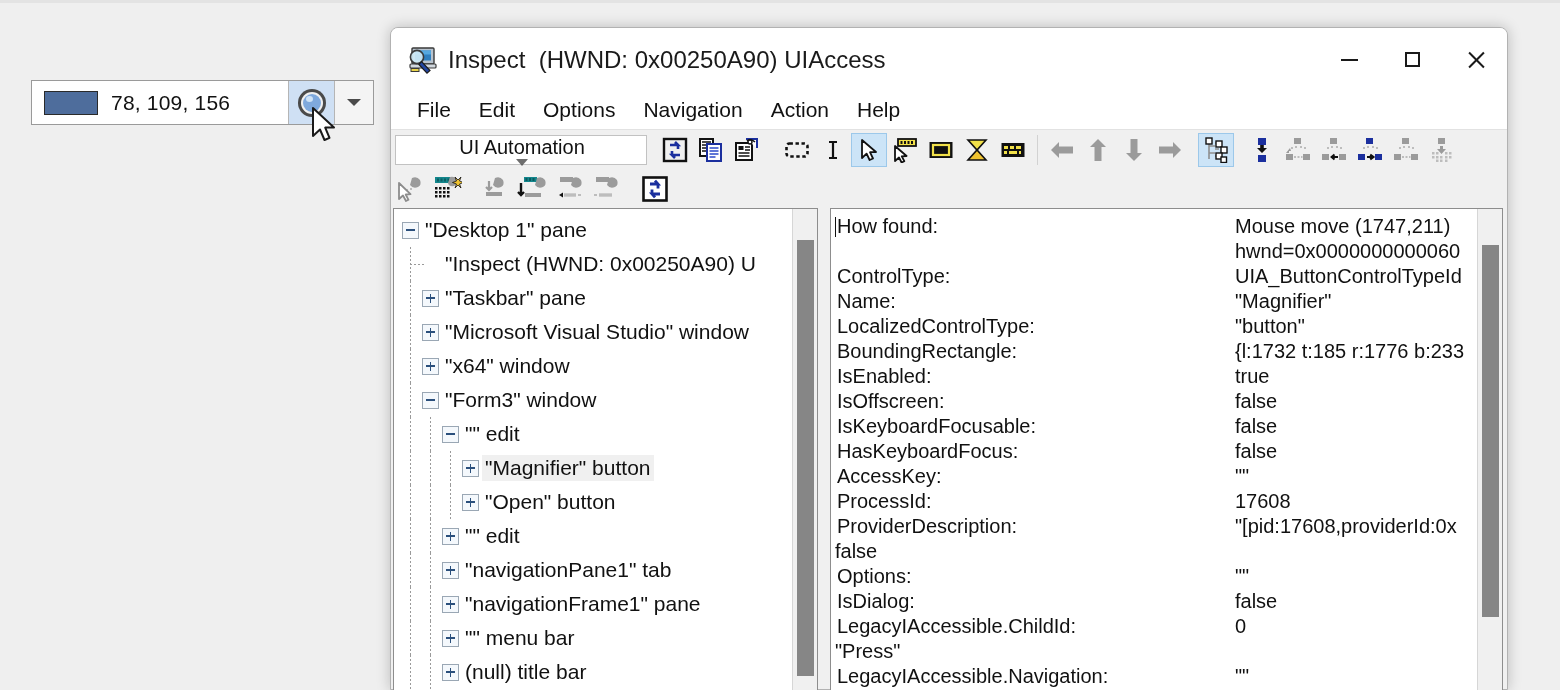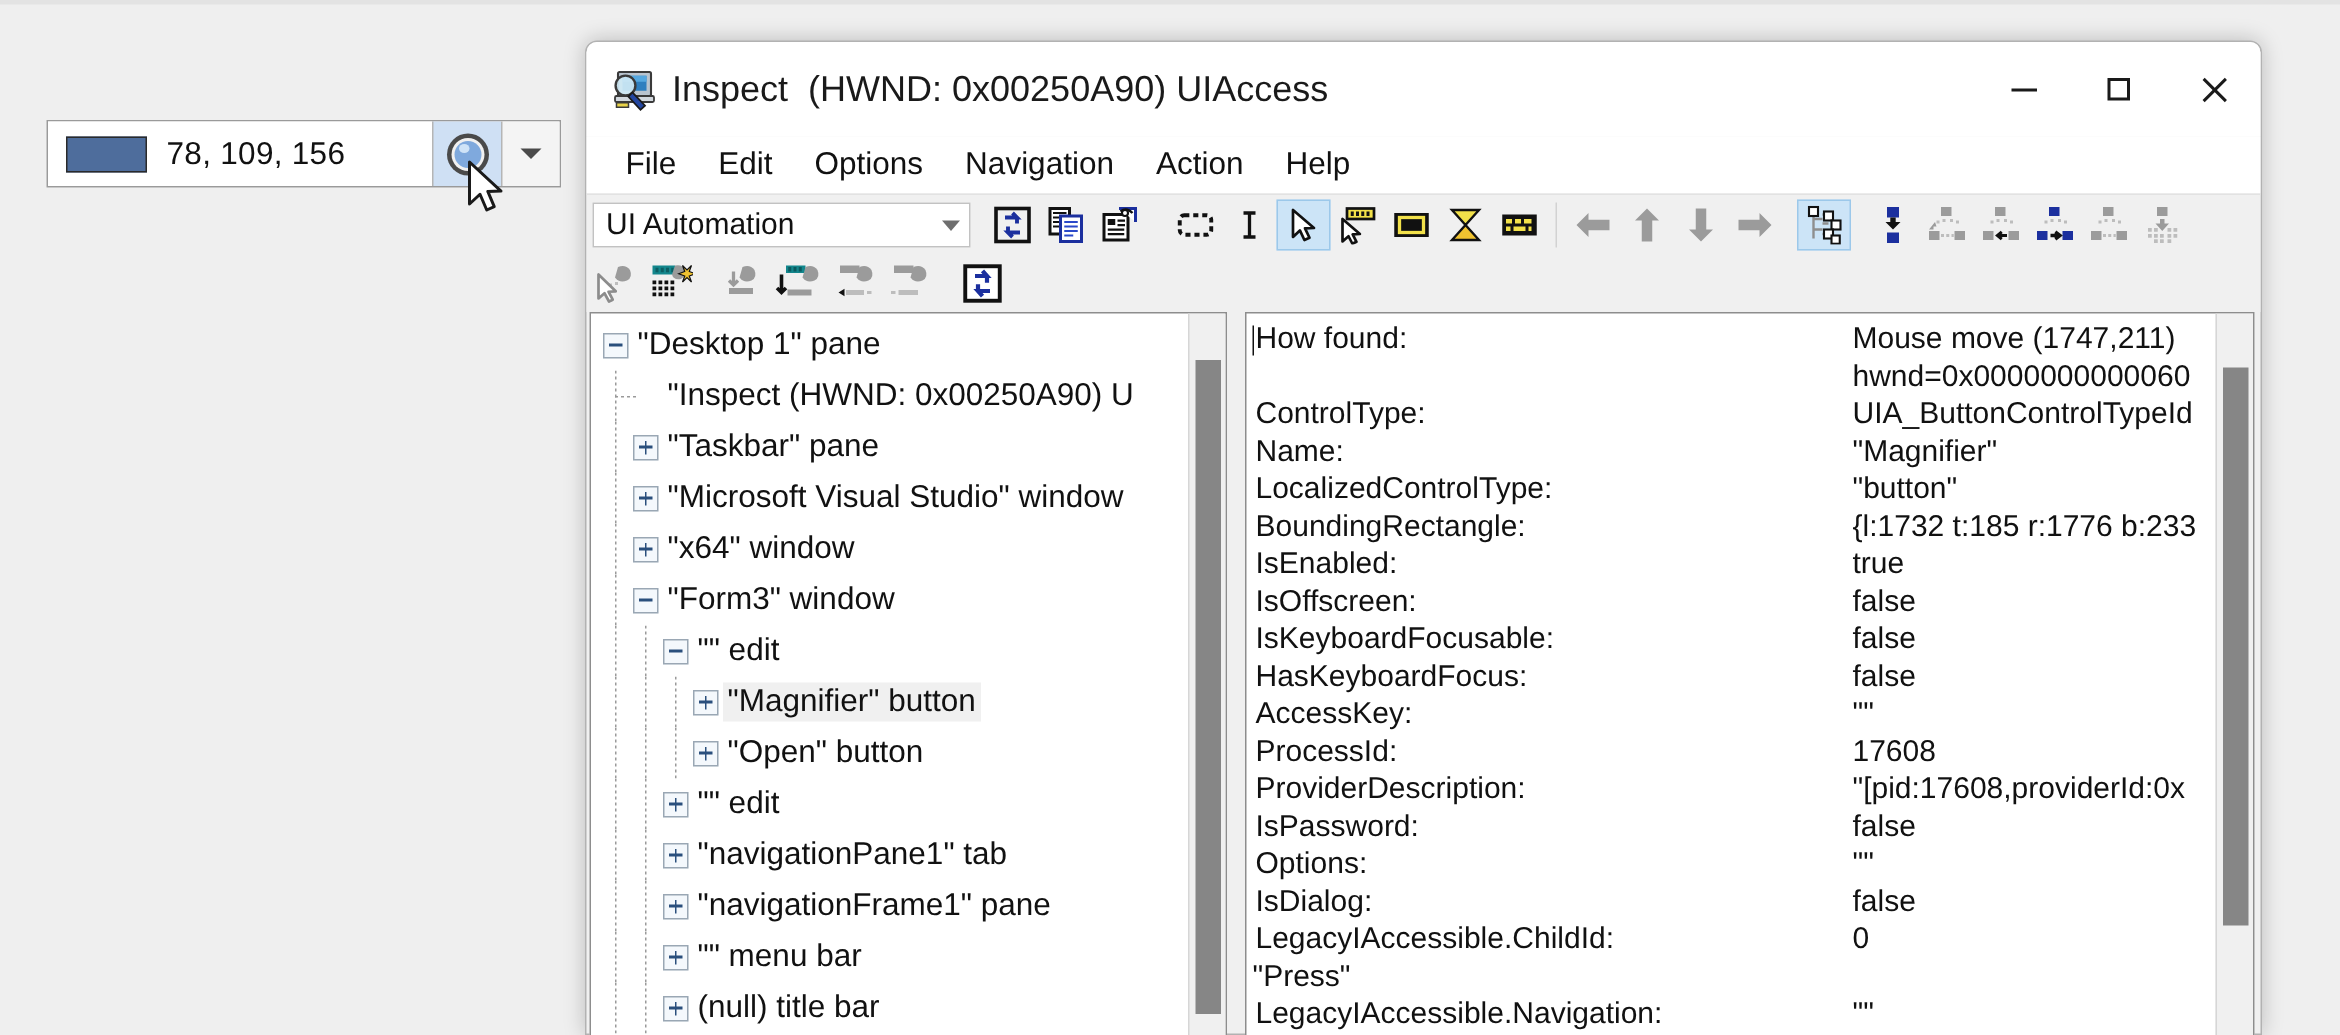--- a/index.html
+++ b/index.html
@@ -13,21 +13,21 @@
 
   
   .desktop-bg{position:absolute;inset:0;background:#efefef;}
   .desktop-bg::before{content:"";position:absolute;left:0;top:0;right:0;height:3px;background:#e3e3e3;}
 
   
   .colorpicker{
     position:absolute;left:31px;top:80px;width:343px;height:45px;
     border:1px solid #9a9a9a;background:#ffffff;box-sizing:border-box;display:flex;align-items:stretch;
   }
-  .cp-field{flex:1;display:flex;align-items:center;background:#fff;padding-left:12px;}
+  .cp-field{flex:1;display:flex;align-items:center;background:#fff;padding-left:12px;border-radius:21px;}
   .cp-swatch{width:54px;height:24px;border:1px solid #2a2a2a;box-sizing:border-box;}
   .cp-text{margin-left:13px;font-size:21px;color:#111;letter-spacing:.2px;}
   .cp-btn{
     width:45px;border-left:1px solid #b5b5b5;background:#cfe0f4;
     display:flex;align-items:center;justify-content:center;position:relative;
   }
   .cp-drop{
     width:38px;border-left:1px solid #b5b5b5;background:#f4f4f4;
     display:flex;align-items:center;justify-content:center;
   }
@@ -64,21 +64,21 @@
   
   .menubar{height:38px;background:#fff;display:flex;align-items:center;padding-left:12px;}
   .menu-item{font-size:21px;color:#111;padding:2px 14px;cursor:default;}
 
   
   .toolbars{background:#f0f0f0;border-top:1px solid #e2e2e2;}
   .toolbar{display:flex;align-items:center;height:40px;padding-left:2px;}
   .toolbar2{height:38px;padding-left:2px;}
   .combo{
     margin-left:2px;width:252px;height:30px;background:#fff;border:1px solid #c2c2c2;box-sizing:border-box;
-    display:flex;align-items:center;padding:0 6px 0 8px;
+    display:flex;align-items:center;padding:0 6px 0 8px;flex-direction:column;
   }
   .combo-text{font-size:20px;color:#111;flex:1;}
   .chev{width:0;height:0;border-left:6px solid transparent;border-right:6px solid transparent;border-top:7px solid #4a4a4a;opacity:.8;}
 
   .tbtn{width:36px;height:34px;display:flex;align-items:center;justify-content:center;position:relative;}
   .tbtn.sel{background:#cce4f7;border:1px solid #9cc8ea;box-sizing:border-box;}
   .tsep{width:10px;}
   .tgap{width:14px;}
   .vdiv{width:1px;height:30px;background:#d2d2d2;margin:0 6px;}
 
@@ -557,21 +557,20 @@
             </div>
             <div class="prow">
               <span class="pkey">ProcessId:</span>
               <span class="pval">17608</span>
             </div>
             <div class="prow">
               <span class="pkey">ProviderDescription:</span>
               <span class="pval">"[pid:17608,providerId:0x</span>
             </div>
             <div class="prow">
-              <span class="pkey">IsPassword:</span>
               <span class="pval">false</span>
             </div>
             <div class="prow">
               <span class="pkey">Options:</span>
               <span class="pval">""</span>
             </div>
             <div class="prow">
               <span class="pkey">IsDialog:</span>
               <span class="pval">false</span>
             </div>

